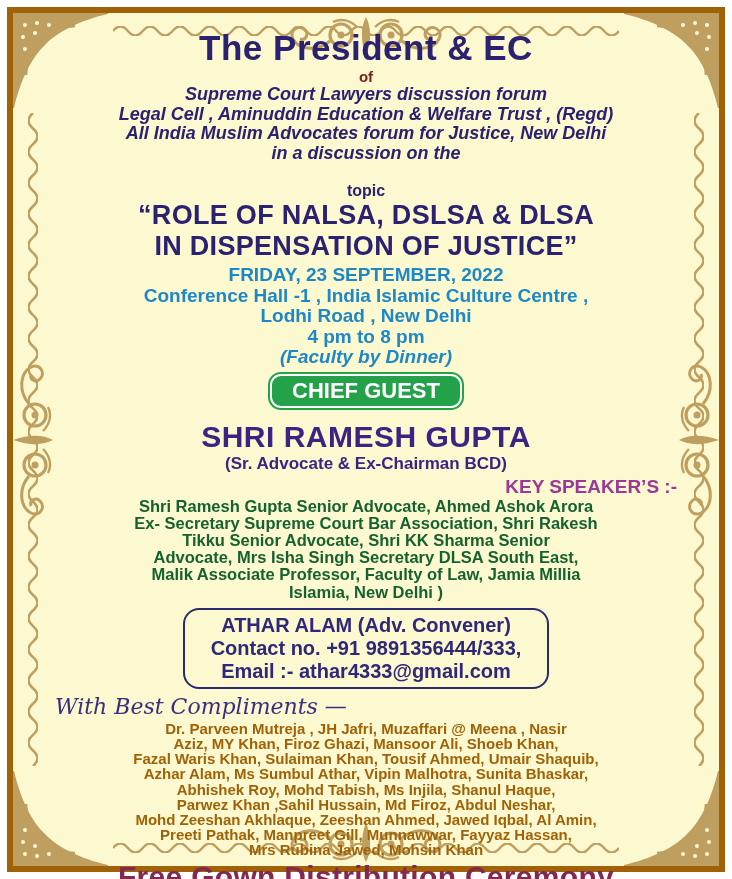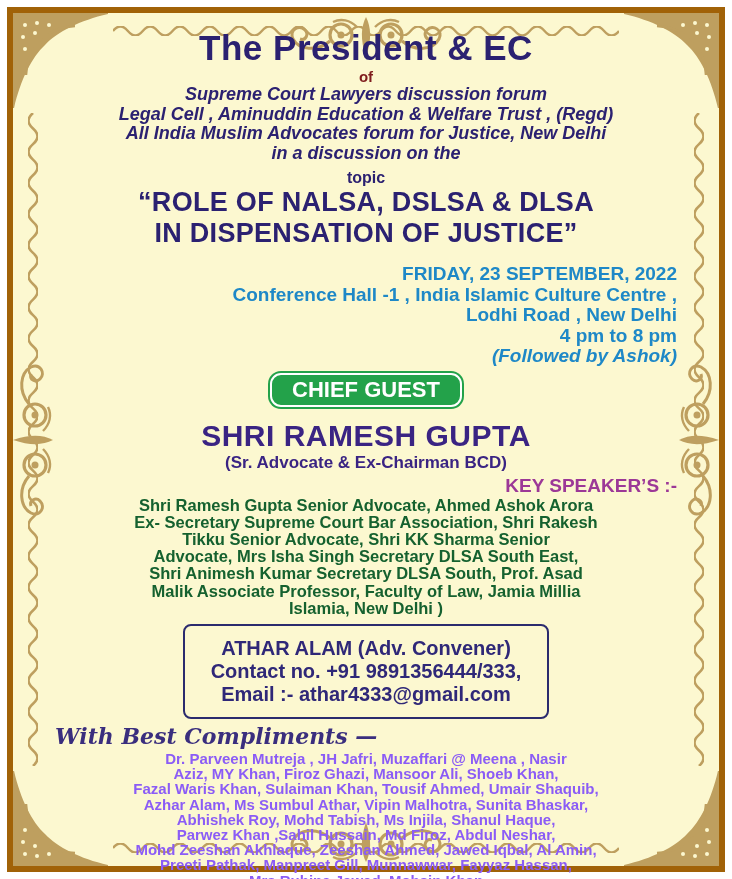--- a/index.html
+++ b/index.html
@@ -29,44 +29,44 @@
   .flourish.bottom{bottom:-2px;left:50%;transform:translateX(-50%) scaleY(-1);}
   .flourish.side-l{top:50%;left:-64px;transform:translateY(-50%) rotate(90deg);}
   .flourish.side-r{top:50%;right:-64px;transform:translateY(-50%) rotate(-90deg);}
   .flourish svg{width:100%;height:100%;display:block;}
 
   
   .content{position:relative;z-index:3;padding:15px 42px 0;text-align:center;}
   .title{color:#2B2171;font-size:35px;font-weight:700;line-height:40px;letter-spacing:.5px;}
   .of{color:#7f1d1d;font-size:15px;font-weight:700;line-height:17px;}
   .intro div{color:#2B2171;font-size:18px;font-weight:700;font-style:italic;line-height:19.5px;}
-  .topic-label{color:#2B2171;font-size:16px;font-weight:700;line-height:18px;margin-top:6px;}
+  .topic-label{color:#2B2171;font-size:16px;font-weight:700;line-height:18px;margin-top:19px;}
   .topic div{color:#2B2171;font-size:27px;font-weight:700;line-height:31px;letter-spacing:.3px;}
-  .event{margin-top:15px;text-align:right;}
+  .event{margin-top:3px;}
   .event div{color:#1E88C7;font-size:19px;font-weight:700;line-height:20.5px;}
   .event .dinner{font-style:italic;}
   .badge{
     display:inline-block;margin-top:6px;background:#23A24A;color:#ffffff;
     font-size:22px;font-weight:700;line-height:26px;padding:2px 20px;
     border:2px solid #ffffff;border-radius:11px;box-shadow:0 0 0 2px #23A24A;
   }
   .guest-name{color:#3A2483;font-size:30px;font-weight:700;line-height:34px;margin-top:12px;letter-spacing:.5px;}
   .guest-desig{color:#3A2483;font-size:17px;font-weight:700;line-height:19px;}
   .key-heading{color:#9C3897;font-size:19px;font-weight:700;line-height:22px;text-align:right;margin:3px 0 0 12px;}
   .speakers div{color:#15612F;font-size:16.5px;font-weight:700;line-height:17.2px;}
   .convener-box{
-    display:inline-block;margin-top:7px;border:2.5px solid #2B2B6E;border-radius:8px;
-    padding:11px 26px;
+    display:inline-block;margin-top:7px;border:2.5px solid #2B2B6E;border-radius:16px;
+    padding:4px 26px;
   }
   .convener-box div{color:#2F2878;font-size:20px;font-weight:700;line-height:23px;}
   .compliments-heading{
-    color:#3A2E7E;font-family:"DejaVu Serif",serif;font-style:italic;font-weight:700;
+    color:#3A2E7E;font-family:"DejaVu Serif",serif;font-style:italic;font-weight:400;
     font-size:22px;line-height:27px;text-align:left;margin:4px 0 1px 0;
   }
-  .names div{color:#8b5cf6;font-size:15px;font-weight:700;line-height:15.2px;}
+  .names div{color:#a16207;font-size:15px;font-weight:700;line-height:15.2px;}
   .footer-banner{color:#83294F;font-size:30px;font-weight:700;line-height:34px;margin-top:2px;letter-spacing:.3px;}
 </style>
 </head>
 <body>
 
 <div class="poster">
   <div class="frame">
 
     <svg class="corner tl" viewBox="0 0 95 95">
       <path d="M0 0 L100 0 C 70 6 45 18 32 32 C 18 45 6 70 0 100 Z" fill="#BE9F5F"></path>
@@ -226,36 +226,35 @@
       <div class="topic">
         <div>“ROLE OF NALSA, DSLSA &amp; DLSA</div>
         <div>IN DISPENSATION OF JUSTICE”</div>
       </div>
 
       <div class="event">
         <div>FRIDAY, 23 SEPTEMBER, 2022</div>
         <div>Conference Hall -1 , India Islamic Culture Centre ,</div>
         <div>Lodhi Road , New Delhi</div>
         <div>4 pm to 8 pm</div>
-        <div class="dinner">(Followed by Ashok)</div>
+        <div class="dinner">(Faculty by Dinner)</div>
       </div>
 
       <div>
         <span class="badge">CHIEF GUEST</span>
       </div>
       <div class="guest-name">SHRI RAMESH GUPTA</div>
       <div class="guest-desig">(Sr. Advocate &amp; Ex-Chairman BCD)</div>
 
       <div class="key-heading">KEY SPEAKER’S :-</div>
       <div class="speakers">
         <div>Shri Ramesh Gupta Senior Advocate, Ahmed Ashok Arora</div>
         <div>Ex- Secretary Supreme Court Bar Association, Shri Rakesh</div>
         <div>Tikku Senior Advocate, Shri KK Sharma Senior</div>
         <div>Advocate, Mrs Isha Singh Secretary DLSA South East,</div>
-        <div>Shri Animesh Kumar Secretary DLSA South, Prof. Asad</div>
         <div>Malik Associate Professor, Faculty of Law, Jamia Millia</div>
         <div>Islamia, New Delhi )</div>
       </div>
 
       <div class="convener-box">
         <div>ATHAR ALAM  (Adv. Convener)</div>
         <div>Contact no.  +91 9891356444/333,</div>
         <div>Email :- athar4333@gmail.com</div>
       </div>
 

